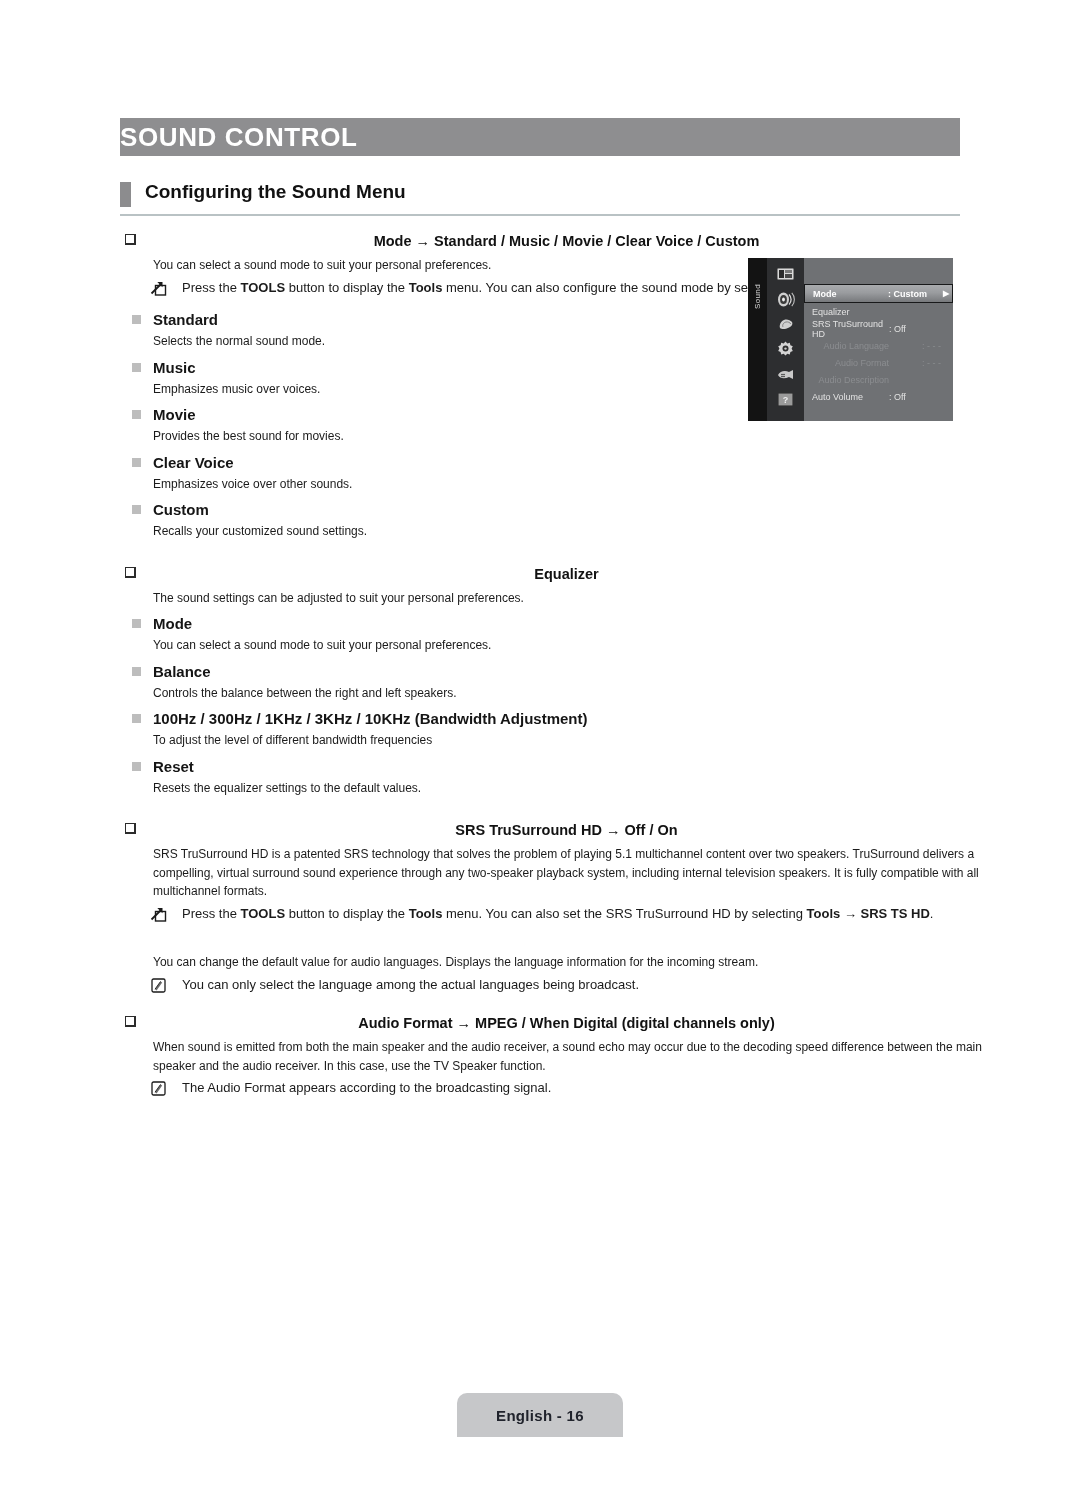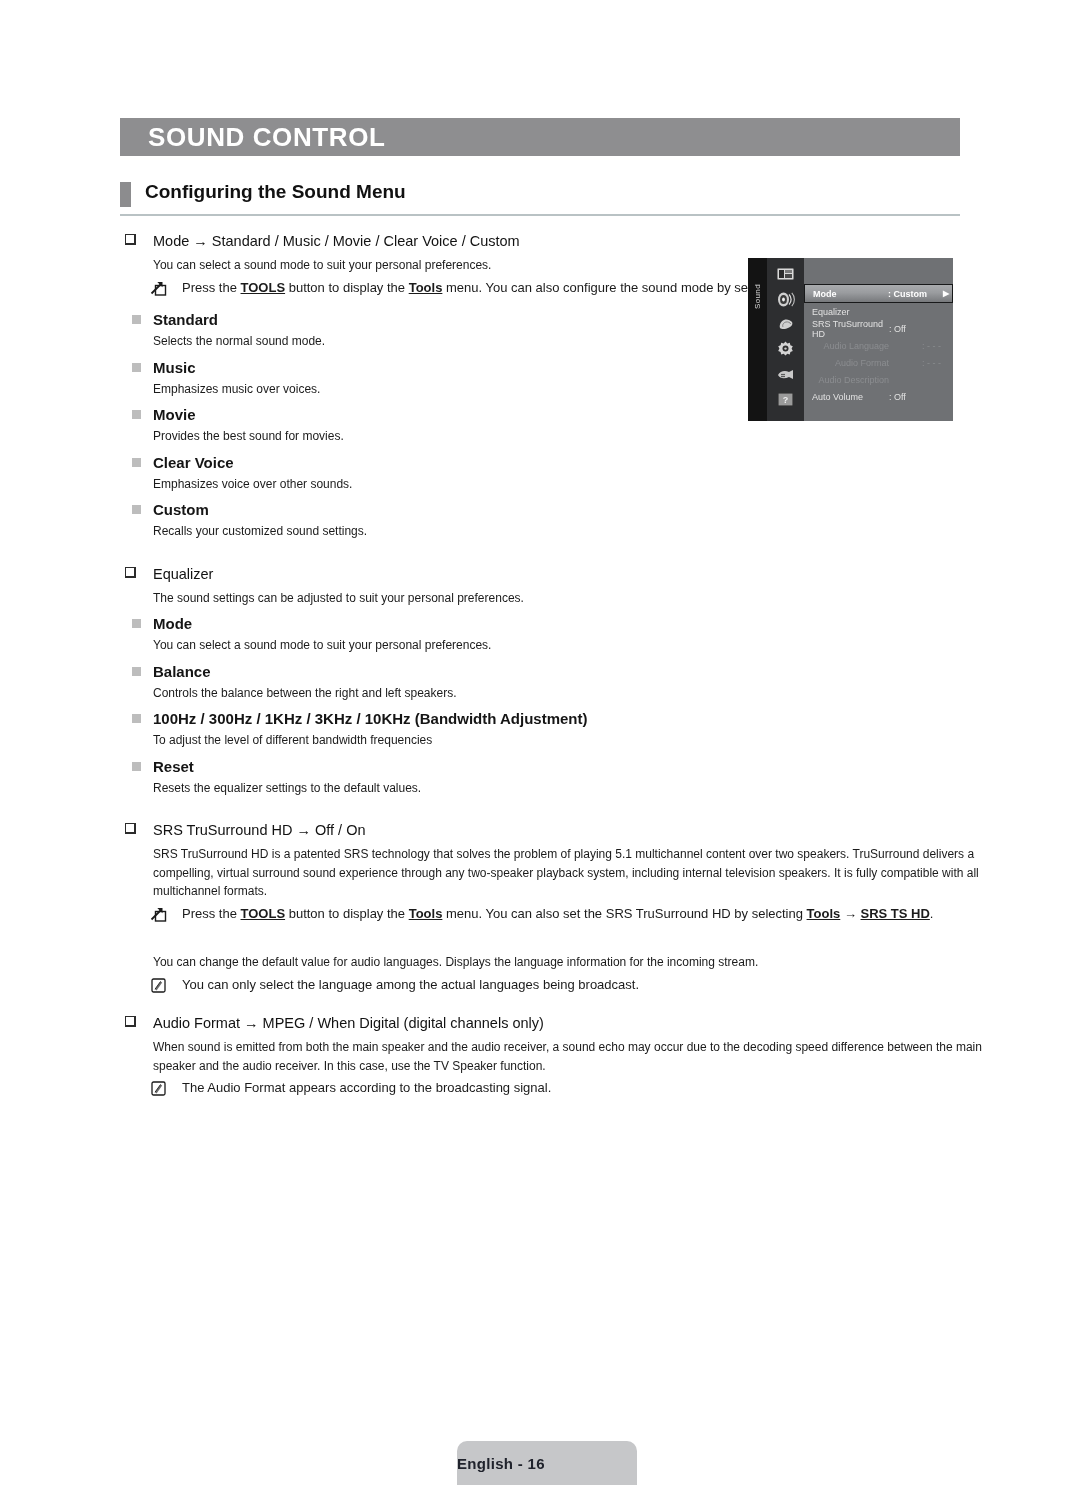--- a/index.html
+++ b/index.html
@@ -32,21 +32,20 @@
     height: 38px;
     background: #8e8e90;
     display: flex;
     align-items: center;
   }
   .chapter-title {
     color: #ffffff;
     font-size: 26px;
     font-weight: bold;
     letter-spacing: 0.6px;
-    padding-left: 28px;
     line-height: 1;
   }
 
   
   .section-head {
     position: absolute;
     left: 120px;
     top: 182px;
     width: 840px;
   }
@@ -80,24 +79,25 @@
     left: 120px;
     top: 232px;
     width: 860px;
   }
 
   
   .l1 {
     position: relative;
     padding-left: 33px;
     font-size: 14.5px;
-    font-weight: normal;
+    font-weight: bold;
     color: #121212;
     line-height: 18px;
     margin-top: 0px;
+    text-align: center;
   }
   .bullet-open {
     position: absolute;
     left: 5px;
     top: 2px;
     width: 11px;
     height: 11px;
     border: 1.6px solid #2b2b2b;
     border-right-width: 2.8px;
     border-bottom-width: 2.8px;
@@ -150,21 +150,21 @@
     height: 15px;
   }
   .icon-note {
     position: absolute;
     left: 31px;
     top: 2px;
     width: 15px;
     height: 15px;
   }
 
-  b.sb { font-weight: bold; text-decoration: underline; }
+  b.sb { font-weight: bold; }
 
   .sp4 { height: 4px; }
   .sp6 { height: 6px; }
   .sp8 { height: 8px; }
   .sp14 { height: 14px; }
   .sp20 { height: 20px; }
   .sp24 { height: 24px; }
 
   
   .osd {
@@ -247,27 +247,27 @@
     font-size: 8px;
     color: #ffffff;
   }
   .osd-toprow { height: 26px; }
 
   
   .footer-tab {
     position: absolute;
     left: 457px;
     top: 1393px;
-    width: 180px;
+    width: 166px;
     height: 44px;
     background: #c6c7c9;
     border-radius: 10px 10px 0 0;
     display: flex;
     align-items: center;
-    margin-top: 48px;
+    justify-content: center;
   }
   .footer-text {
     font-size: 15px;
     font-weight: bold;
     color: #20232c;
     letter-spacing: 0.3px;
   }
 </style>
 </head>
 <body>

